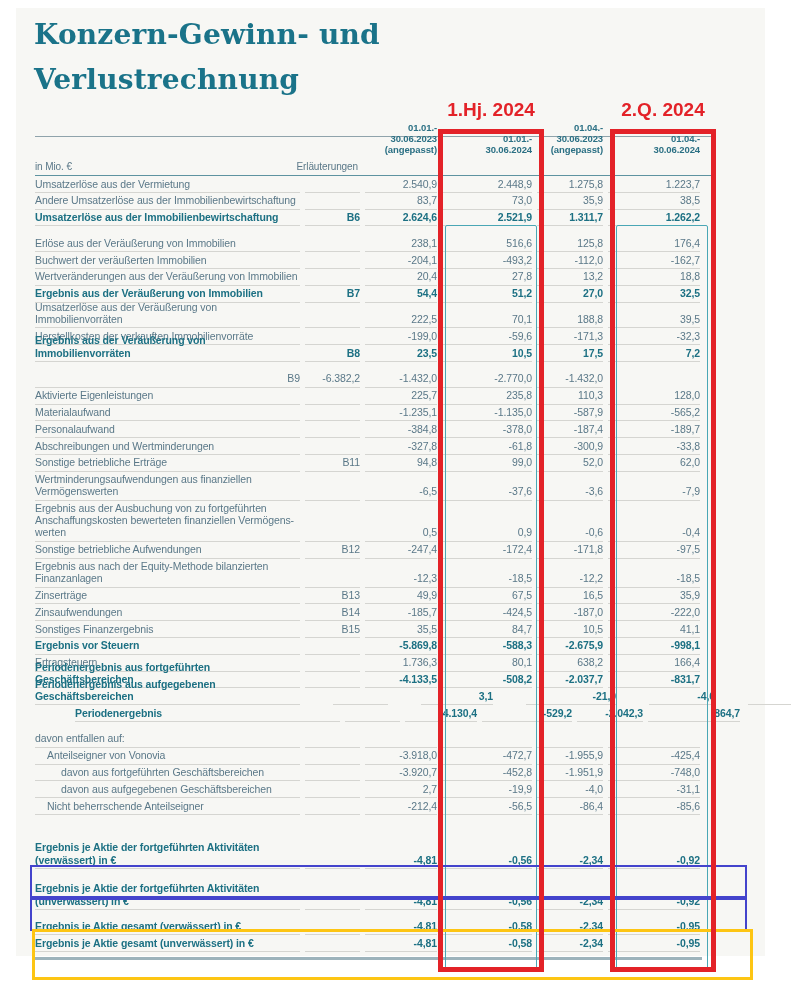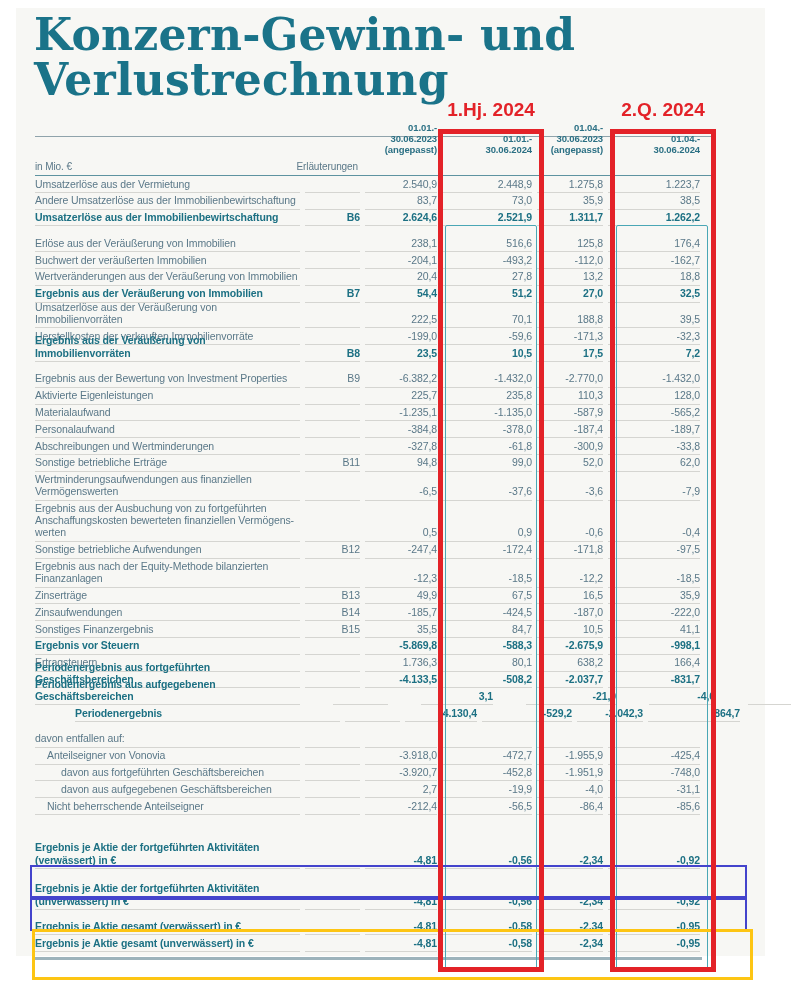--- a/index.html
+++ b/index.html
@@ -4,21 +4,21 @@
 <style>
   html,body{margin:0;padding:0;}
   body{
     width:791px;height:1000px;position:relative;background:#ffffff;
     font-family:"Liberation Sans",sans-serif;overflow:hidden;
   }
   .page-bg{position:absolute;left:16px;top:8px;width:749px;height:948px;background:#f7f7f4;}
   .title{
     position:absolute;left:34px;top:12px;width:560px;
     font-family:"DejaVu Serif","Liberation Serif",serif;font-weight:bold;
-    font-size:44px;line-height:45px;letter-spacing:0.2px;white-space:pre-line;
+    font-size:28px;line-height:45px;letter-spacing:0.2px;white-space:pre-line;
   }
   .ann-label{
     position:absolute;top:99px;width:106px;text-align:center;
     font-size:19px;font-weight:bold;letter-spacing:0px;
   }
   #annH1{left:438px;}
   #annQ2{left:610px;}
   #table{
     position:absolute;left:35px;top:136px;width:677px;
     border-top:1px solid #8fa3ab;font-size:10.5px;letter-spacing:-0.1px;
@@ -151,21 +151,20 @@
       <div class="row b" style="color: rgb(28, 112, 131);">
         <div class="cell lab">Ergebnis aus der Veräußerung von Immobilienvorräten</div>
         <div class="cell note">B8</div>
         <div class="cell num">23,5</div>
         <div class="cell num">10,5</div>
         <div class="cell num">17,5</div>
         <div class="cell num">7,2</div>
       </div>
       <div class="spacer"></div>
       <div class="row">
-        <div class="cell lab">Ergebnis aus der Bewertung von Investment Properties</div>
         <div class="cell note">B9</div>
         <div class="cell num">-6.382,2</div>
         <div class="cell num">-1.432,0</div>
         <div class="cell num">-2.770,0</div>
         <div class="cell num">-1.432,0</div>
       </div>
       <div class="row">
         <div class="cell lab">Aktivierte Eigenleistungen</div>
         <div class="cell note"></div>
         <div class="cell num">225,7</div>

